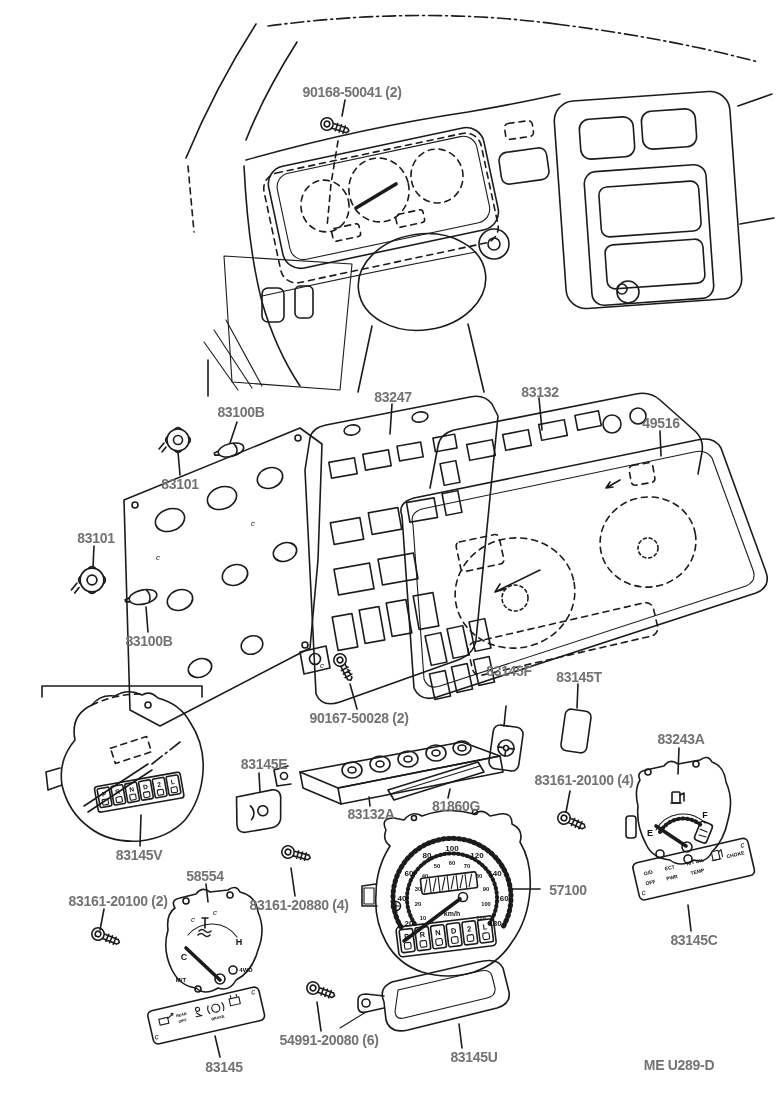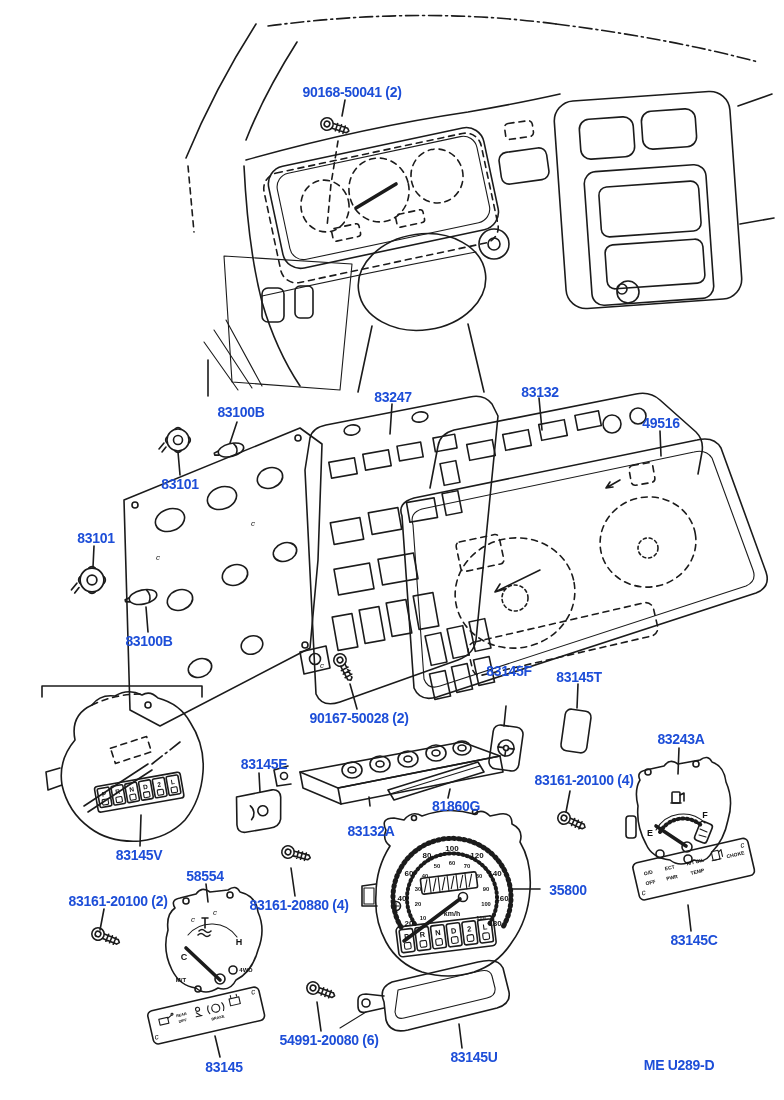--- a/index.html
+++ b/index.html
@@ -21,21 +21,21 @@
   .t-numi{font:bold 5.8px "Liberation Sans",sans-serif}
   .t-kmh{font:bold 7px "Liberation Sans",sans-serif}
   .t-ef{font:bold 9px "Liberation Sans",sans-serif}
   .t-g{font:bold 6px "Liberation Sans",sans-serif}
   .t-letter{font:bold 7.5px "Liberation Sans",sans-serif}
   .t-letter2{font:bold 6.5px "Liberation Sans",sans-serif}
   .t-xs{font:bold 5px "Liberation Sans",sans-serif}
   .t-xxs{font:bold 3.8px "Liberation Sans",sans-serif}
   .t-c{font:italic 8px "Liberation Serif",serif}
   .callout{position:absolute;transform:translateX(-50%);white-space:nowrap;
-           font:bold 14px/1.1 "Liberation Sans",sans-serif;color:#1d4ed8;letter-spacing:-0.3px;}
+           font:bold 14px/1.1 "Liberation Sans",sans-serif;color:#737373;letter-spacing:-0.3px;}
 </style>
 </head>
 <body>
 
 <div id="stage">
 
 <svg id="art" width="784" height="1100" viewBox="0 0 784 1100">
 
   <g>
     <path d="M256,24 Q215,88 186,158"></path>
@@ -471,27 +471,27 @@
   <div class="callout" style="left:180px;top:477px">83101</div>
   <div class="callout" style="left:393px;top:390px">83247</div>
   <div class="callout" style="left:540px;top:385px">83132</div>
   <div class="callout" style="left:661px;top:416px">49516</div>
   <div class="callout" style="left:96px;top:531px">83101</div>
   <div class="callout" style="left:149px;top:634px">83100B</div>
   <div class="callout" style="left:359px;top:711px">90167-50028 (2)</div>
   <div class="callout" style="left:579px;top:670px">83145T</div>
   <div class="callout" style="left:509px;top:664px">83145F</div>
   <div class="callout" style="left:264px;top:757px">83145E</div>
-  <div class="callout" style="left:371px;top:824px">83132A</div>
+  <div class="callout" style="left:371px;top:807px">83132A</div>
   <div class="callout" style="left:456px;top:799px">81860G</div>
   <div class="callout" style="left:584px;top:773px">83161-20100 (4)</div>
   <div class="callout" style="left:681px;top:732px">83243A</div>
   <div class="callout" style="left:139px;top:848px">83145V</div>
   <div class="callout" style="left:205px;top:869px">58554</div>
   <div class="callout" style="left:118px;top:894px">83161-20100 (2)</div>
   <div class="callout" style="left:299px;top:898px">83161-20880 (4)</div>
-  <div class="callout" style="left:568px;top:883px">35800</div>
+  <div class="callout" style="left:568px;top:883px">57100</div>
   <div class="callout" style="left:694px;top:933px">83145C</div>
   <div class="callout" style="left:329px;top:1033px">54991-20080 (6)</div>
   <div class="callout" style="left:474px;top:1050px">83145U</div>
   <div class="callout" style="left:224px;top:1060px">83145</div>
   <div class="callout" style="left:679px;top:1058px">ME  U289-D</div>
 </div>
 
 </body></html>

